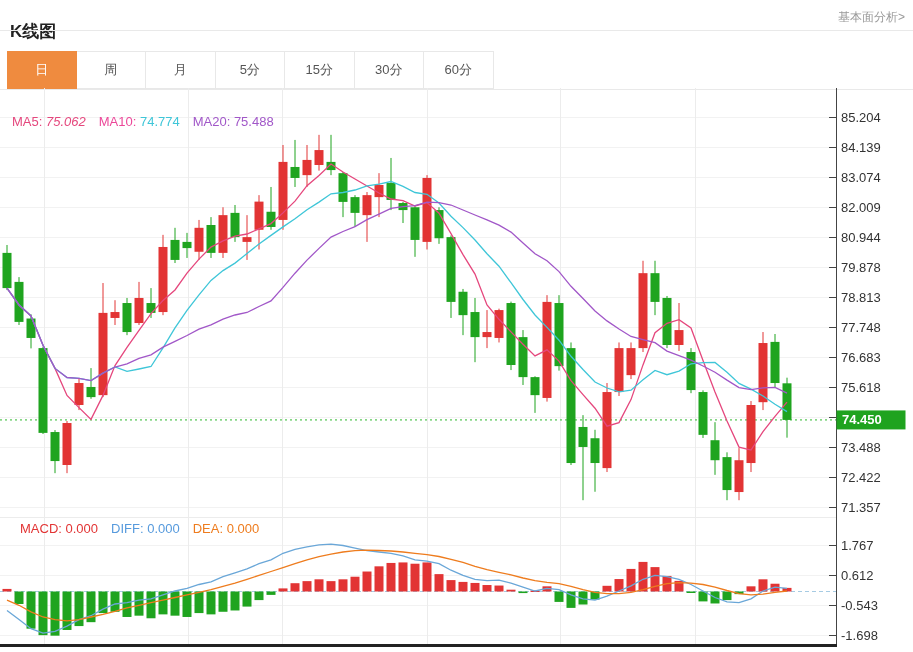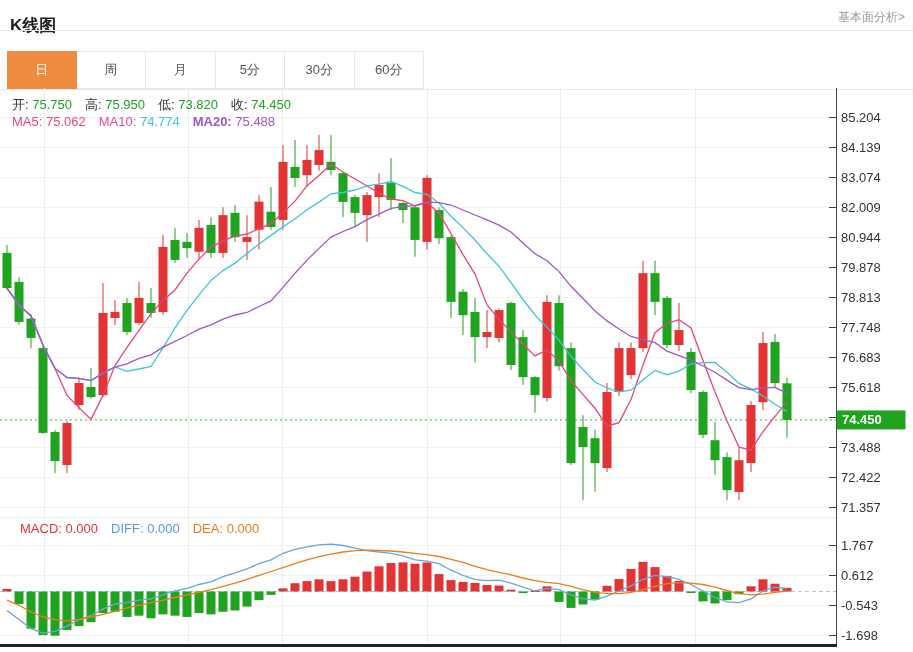--- a/index.html
+++ b/index.html
@@ -1,18 +1,18 @@
 <!DOCTYPE html>
 <html><head>
 <meta charset="utf-8">
 <style>
   html,body{margin:0;padding:0;background:#fff;}
   .page{position:relative;width:913px;height:652px;background:#fff;overflow:hidden;
         font-family:"Liberation Sans","DejaVu Sans",sans-serif;}
-  .hdr-title{position:absolute;left:10px;top:14px;font-size:17px;font-weight:bold;color:#222;}
+  .hdr-title{position:absolute;left:10px;top:20px;font-size:17px;font-weight:bold;color:#222;}
   .hdr-link{position:absolute;right:8px;top:9px;font-size:12px;color:#999;text-decoration:none;cursor:pointer;text-align:right;}
   .rule{position:absolute;left:0;width:913px;height:0;border-top:1px solid #e9e9e9;}
   .rule1{top:30px;}
   .rule2{top:89px;}
   .tabbar{position:absolute;left:7px;top:51px;height:38px;display:flex;}
   .tab{width:69.5px;height:38px;box-sizing:border-box;display:flex;align-items:center;justify-content:center;
        font-size:13px;color:#555;background:#fff;border:1px solid #e8e8e8;border-left:none;cursor:pointer;}
   .tab:first-child{border-left:1px solid #e8e8e8;}
   .tab.sel{border:none;font-weight:normal;}
   svg{position:absolute;left:0;top:0;}
@@ -28,20 +28,21 @@
 <div class="page">
   <span class="hdr-title">K线图</span>
   <a class="hdr-link">基本面分析&gt;</a>
   <div class="rule rule1"></div>
 
   <div class="tabbar" id="tabbar">
       <div class="tab sel" style="background: rgb(239, 139, 63); color: rgb(255, 255, 255);">日</div>
       <div class="tab">周</div>
       <div class="tab">月</div>
       <div class="tab">5分</div>
+      <div class="tab">15分</div>
       <div class="tab">30分</div>
       <div class="tab">60分</div>
     </div>
   <div class="rule rule2"></div>
 
   <svg id="chart" width="913" height="652" viewBox="0 0 913 652">
       <g shape-rendering="crispEdges">
         <line x1="0" x2="836" y1="117" y2="117" stroke="#f2f2f2"></line>
         <line x1="0" x2="836" y1="147" y2="147" stroke="#f2f2f2"></line>
         <line x1="0" x2="836" y1="177" y2="177" stroke="#f2f2f2"></line>
@@ -316,29 +317,23 @@
         <text x="841" y="609.5" font-size="13" fill="#333">-0.543</text>
         <line x1="829" x2="836" y1="635" y2="635" stroke="#444"></line>
         <text x="841" y="639.5" font-size="13" fill="#333">-1.698</text>
       </g>
       <g>
         <rect x="836.5" y="410.42942599999975" width="69" height="19" fill="#1fa31f"></rect>
         <text x="842" y="424.42942599999975" font-size="13" font-weight="bold" fill="#fff">74.450</text>
       </g>
     </svg>
 
-  <div class="legend r1" id="legend-ohlc">
-      <span><span style="color: rgb(51, 51, 51);">开: </span><span style="color: rgb(31, 164, 31);">75.750</span></span>
-      <span><span style="color: rgb(51, 51, 51);">高: </span><span style="color: rgb(31, 164, 31);">75.950</span></span>
-      <span><span style="color: rgb(51, 51, 51);">低: </span><span style="color: rgb(31, 164, 31);">73.820</span></span>
-      <span><span style="color: rgb(51, 51, 51);">收: </span><span style="color: rgb(31, 164, 31);">74.450</span></span>
-    </div>
   <div class="legend r2" id="legend-ma">
-      <span><span style="color: rgb(229, 71, 125);">MA5: </span><span style="color: rgb(229, 71, 125);">75.062</span></span>
+      <span><span style="color: rgb(229, 71, 125);">MA5: </span><span style="color: rgb(229, 71, 125); font-style: italic;">75.062</span></span>
       <span><span style="color: #ec4899;">MA10: </span><span style="color: rgb(63, 198, 216);">74.774</span></span>
-      <span><span style="color: rgb(161, 87, 200); font-weight: bold;">MA20: </span><span style="color: rgb(161, 87, 200);">75.488</span></span>
+      <span><span style="color: rgb(161, 87, 200);">MA20: </span><span style="color: rgb(161, 87, 200);">75.488</span></span>
     </div>
   <div class="legend r3" id="legend-macd">
       <span><span style="color: rgb(226, 52, 52);">MACD: </span><span style="color: rgb(226, 52, 52);">0.000</span></span>
       <span><span style="color: rgb(86, 154, 221);">DIFF: </span><span style="color: rgb(86, 154, 221);">0.000</span></span>
       <span><span style="color: rgb(238, 124, 30); margin-top: 32px;">DEA: </span><span style="color: rgb(238, 124, 30);">0.000</span></span>
     </div>
 </div>
 
 </body></html>

